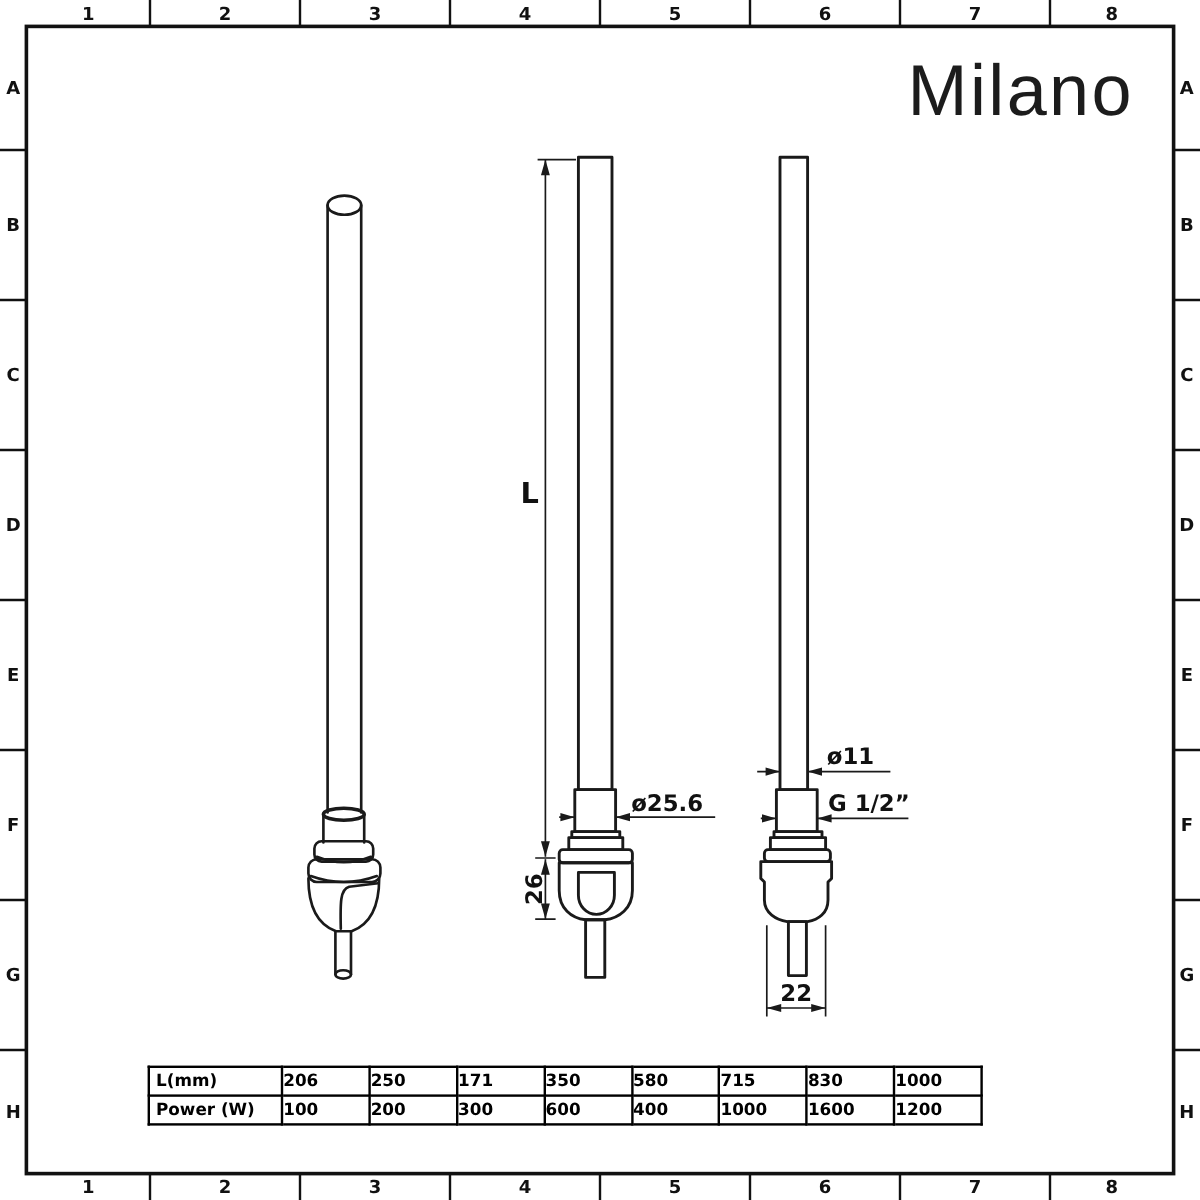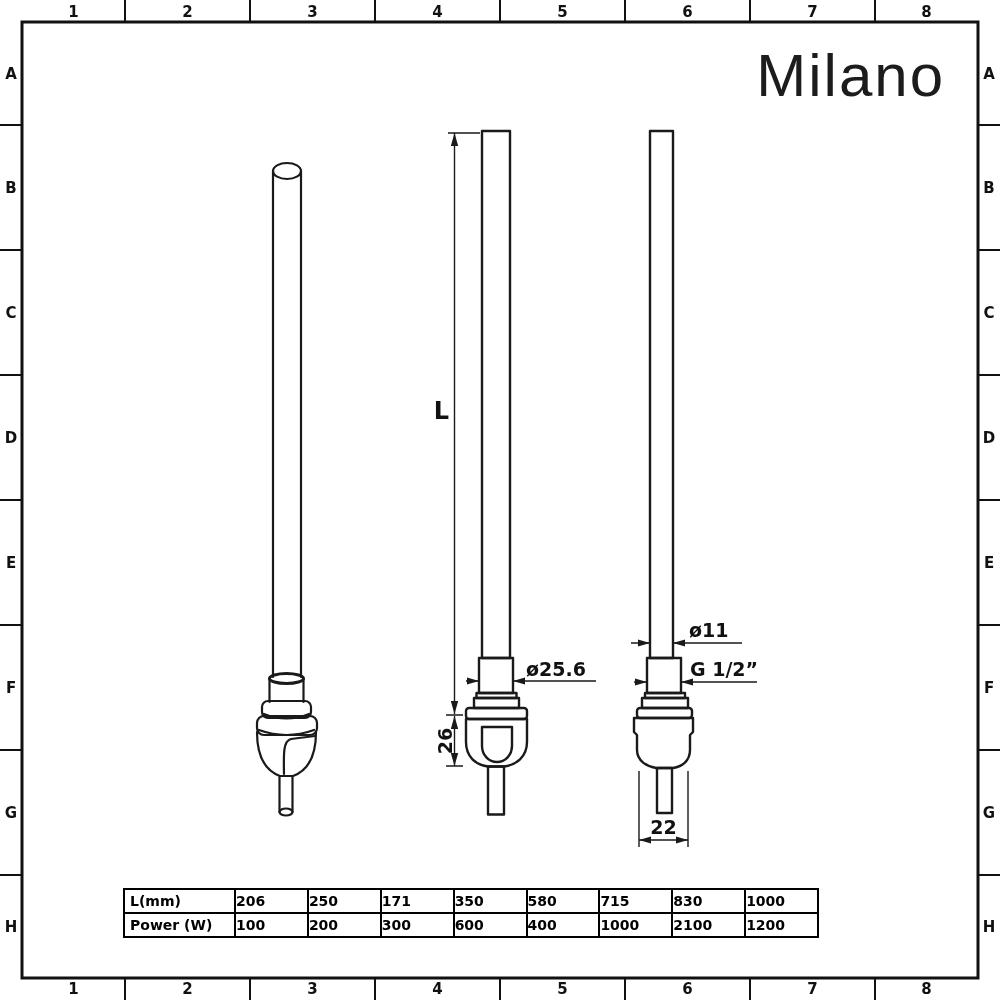--- a/index.html
+++ b/index.html
@@ -161,19 +161,19 @@
     <td>1000</td>
   </tr>
   <tr>
     <th>Power (W)</th>
     <td>100</td>
     <td>200</td>
     <td>300</td>
     <td>600</td>
     <td>400</td>
     <td>1000</td>
-    <td>2100</td>
+    <td>1600</td>
     <td>1200</td>
   </tr>
 </tbody>
     </table>
 
 </div>
 
 </body></html>

